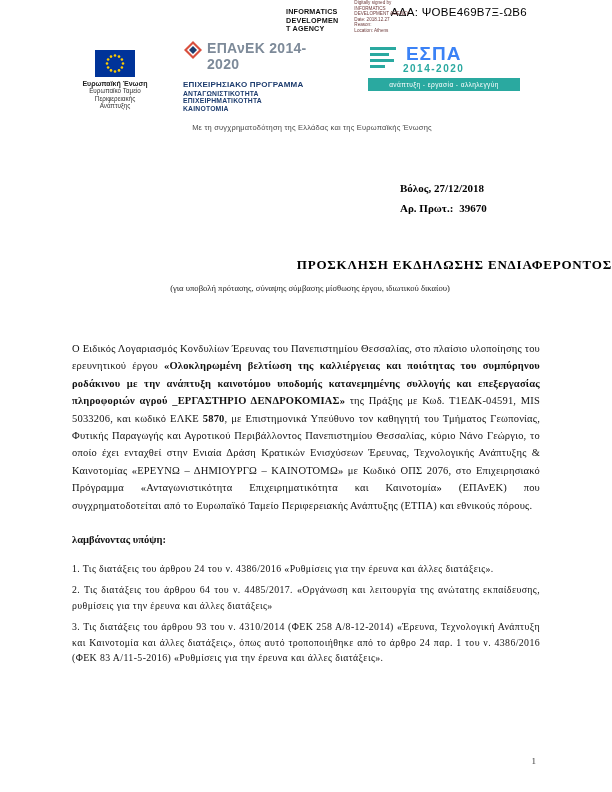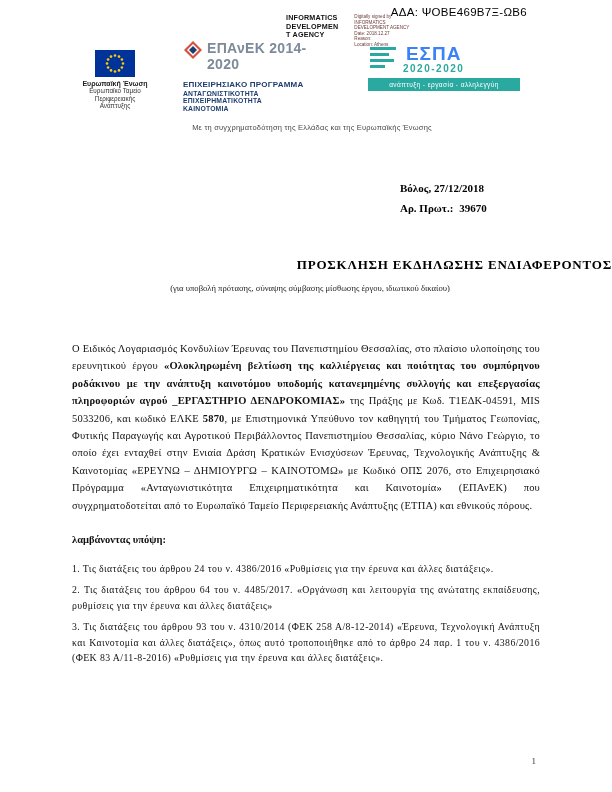--- a/index.html
+++ b/index.html
@@ -24,21 +24,21 @@
   .eu-block svg { display:block; margin:0 auto 3px auto; }
   .eu-title { font-family:"Liberation Sans", sans-serif; font-size:7px; font-weight:bold; color:#222; }
   .eu-sub { font-family:"Liberation Sans", sans-serif; font-size:6.3px; color:#333; line-height:7.5px; }
 
   .epanek-block { position:absolute; left:183px; top:40px; width:150px; }
   .epanek-top { display:flex; align-items:flex-start; gap:4px; }
   .epanek-title { font-family:"Liberation Sans", sans-serif; font-size:14px; font-weight:bold; color:#7d8a99; letter-spacing:0.3px; }
   .epanek-line1 { font-family:"Liberation Sans", sans-serif; font-size:8px; font-weight:bold; color:#1d3c6e; margin-top:8px; letter-spacing:0.2px; }
   .epanek-line2, .epanek-line3 { font-family:"Liberation Sans", sans-serif; font-size:6.8px; font-weight:bold; color:#1d3c6e; margin-top:1px; letter-spacing:0.2px; }
 
-  .sig-block { position:absolute; left:286px; top:14px; display:flex; gap:16px; font-family:"Liberation Sans", sans-serif; }
+  .sig-block { position:absolute; left:286px; top:0; display:flex; gap:16px; font-family:"Liberation Sans", sans-serif;align-items:flex-end; }
   .sig-name { font-size:7.2px; font-weight:bold; color:#111; line-height:8.5px; letter-spacing:0.2px; }
   .sig-details { font-size:4.6px; color:#6e3b3b; line-height:5.6px; }
 
   .espa-block { position:absolute; left:368px; top:44px; width:152px; }
   .espa-row { display:flex; align-items:center; gap:5px; }
   .espa-col { display:flex; flex-direction:column; }
   .espa-title { font-family:"Liberation Sans", sans-serif; font-size:19px; font-weight:bold; color:#3b82f6; letter-spacing:1px; line-height:19px;text-align:center; }
   .espa-years { font-family:"Liberation Sans", sans-serif; font-size:10px; font-weight:bold; color:#2aa9a0; letter-spacing:1.5px; }
   .espa-banner {
     margin-top:4px; width:152px; height:13px; background:#2aa9a0;
@@ -148,21 +148,21 @@
       <span>
         <svg width="30" height="24" viewBox="0 0 30 24">
           <rect x="2" y="2" width="26" height="3" fill="#2aa9a0"></rect>
           <rect x="2" y="8" width="19" height="3" fill="#2aa9a0"></rect>
           <rect x="2" y="14" width="24" height="3" fill="#2aa9a0"></rect>
           <rect x="2" y="20" width="15" height="3" fill="#2aa9a0"></rect>
         </svg>
       </span>
       <span class="espa-col">
         <span class="espa-title">ΕΣΠΑ</span>
-        <span class="espa-years">2020-2020</span>
+        <span class="espa-years">2014-2020</span>
       </span>
     </div>
     <div class="espa-banner">ανάπτυξη - εργασία - αλληλεγγύη</div>
   </div>
 
   <div class="cofinance">Με τη συγχρηματοδότηση της Ελλάδας και της Ευρωπαϊκής Ένωσης</div>
 
   <div class="date-block">
     <div>Βόλος, 27/12/2018</div>
     <div class="proto">
@@ -172,19 +172,19 @@
 
   <div class="doc-title">ΠΡΟΣΚΛΗΣΗ ΕΚΔΗΛΩΣΗΣ ΕΝΔΙΑΦΕΡΟΝΤΟΣ</div>
   <div class="doc-subtitle">(για υποβολή πρότασης, σύναψης σύμβασης μίσθωσης έργου, ιδιωτικού δικαίου)</div>
 
   <div class="content">
     <p class="body-par"><span>Ο Ειδικός Λογαριασμός Κονδυλίων Έρευνας του Πανεπιστημίου Θεσσαλίας, στο πλαίσιο υλοποίησης του ερευνητικού έργου </span><span class="seg-bold">«Ολοκληρωμένη βελτίωση της καλλιέργειας και ποιότητας του συμπύρηνου ροδάκινου με την ανάπτυξη καινοτόμου υποδομής κατανεμημένης συλλογής και επεξεργασίας πληροφοριών αγρού _ΕΡΓΑΣΤΗΡΙΟ ΔΕΝΔΡΟΚΟΜΙΑΣ»</span><span> της Πράξης με Κωδ. Τ1ΕΔΚ-04591, MIS 5033206, και κωδικό ΕΛΚΕ </span><span class="seg-bold">5870</span><span>, με Επιστημονικά Υπεύθυνο τον καθηγητή του Τμήματος Γεωπονίας, Φυτικής Παραγωγής και Αγροτικού Περιβάλλοντος Πανεπιστημίου Θεσσαλίας, κύριο Νάνο Γεώργιο, το οποίο έχει ενταχθεί στην Ενιαία Δράση Κρατικών Ενισχύσεων Έρευνας, Τεχνολογικής Ανάπτυξης &amp; Καινοτομίας «ΕΡΕΥΝΩ – ΔΗΜΙΟΥΡΓΩ – ΚΑΙΝΟΤΟΜΩ» με Κωδικό ΟΠΣ 2076, στο Επιχειρησιακό Πρόγραμμα «Ανταγωνιστικότητα Επιχειρηματικότητα και Καινοτομία» (ΕΠΑνΕΚ) που συγχρηματοδοτείται από το Ευρωπαϊκό Ταμείο Περιφερειακής Ανάπτυξης (ΕΤΠΑ) και εθνικούς πόρους.</span></p>
     <p class="considering">λαμβάνοντας υπόψη:</p>
     <div class="list">
       <p class="list-item">1. Τις διατάξεις του άρθρου 24 του ν. 4386/2016 «Ρυθμίσεις για την έρευνα και άλλες διατάξεις».</p>
       <p class="list-item">2. Τις διατάξεις του άρθρου 64 του ν. 4485/2017. «Οργάνωση και λειτουργία της ανώτατης εκπαίδευσης, ρυθμίσεις για την έρευνα και άλλες διατάξεις»</p>
-      <p class="list-item">3. Τις διατάξεις του άρθρου 93 του ν. 4310/2014 (ΦΕΚ 258 Α/8-12-2014) «Έρευνα, Τεχνολογική Ανάπτυξη και Καινοτομία και άλλες διατάξεις», όπως αυτό τροποποιήθηκε από το άρθρο 24 παρ. 1 του ν. 4386/2016 (ΦΕΚ 83 Α/11-8-2016) «Ρυθμίσεις για την έρευνα και άλλες διατάξεις».</p>
+      <p class="list-item">3. Τις διατάξεις του άρθρου 93 του ν. 4310/2014 (ΦΕΚ 258 Α/8-12-2014) «Έρευνα, Τεχνολογική Ανάπτυξη και Καινοτομία και άλλες διατάξεις», όπως αυτό τροποποιήθηκε από το άρθρο 24 παρ. 1 του ν. 4386/2016 (ΦΕΚ 83 Α/11-5-2016) «Ρυθμίσεις για την έρευνα και άλλες διατάξεις».</p>
     </div>
   </div>
 
   <div class="pagenum">1</div>
 
 </div>
 
 </body></html>

